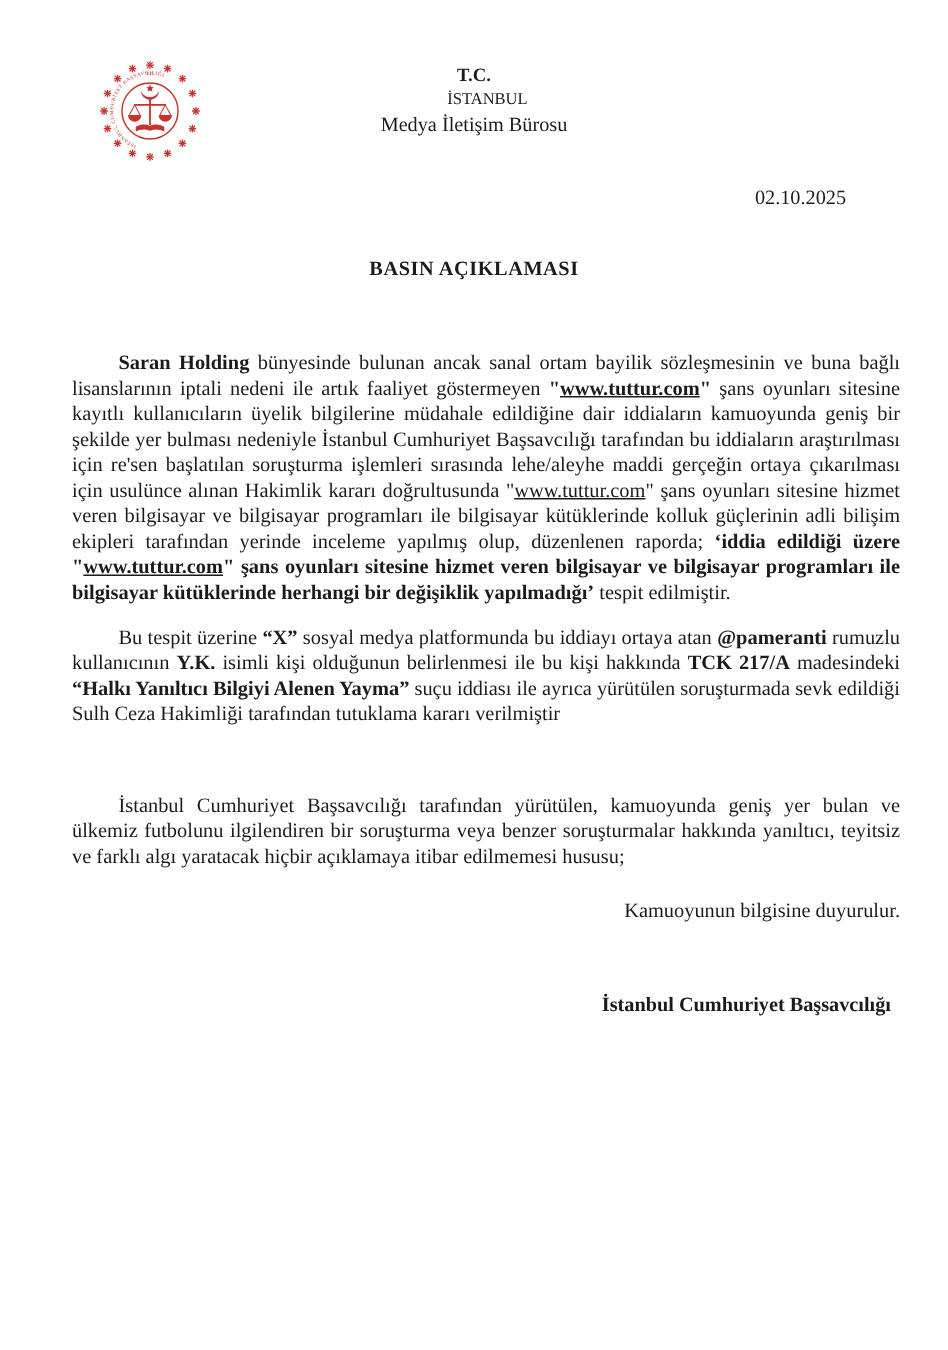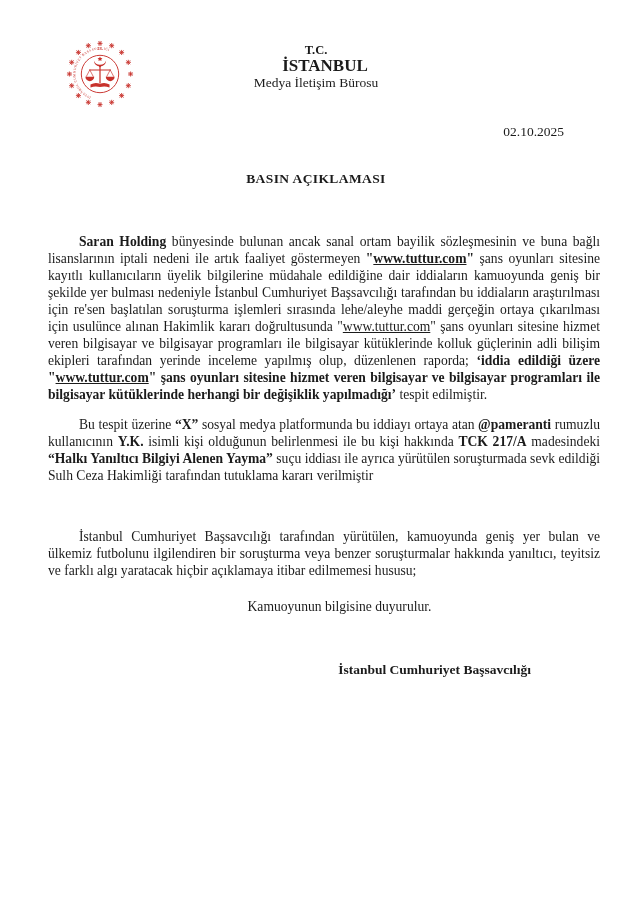--- a/index.html
+++ b/index.html
@@ -7,35 +7,35 @@
     position:relative;
     width:632px;height:900px;
     background:#ffffff;
     font-family:"Liberation Serif","DejaVu Serif",serif;
     color:#1b1b1b;
     overflow:hidden;
   }
   .emblem{position:absolute;left:66px;top:40px;width:68px;height:68px;}
   .header{padding-top:42px;text-align:center;line-height:1;}
   .header .l1{font-weight:bold;font-size:12.5px;line-height:16px;}
-  .header .l2{font-weight:bold;font-size:17px;line-height:16px;padding-left:18px;}
+  .header .l2{font-weight:normal;font-size:11px;line-height:16px;padding-left:18px;}
   .header .l3{font-weight:bold;font-size:15.5px;line-height:17px;}
   .header .l4{font-size:13.5px;line-height:17px;}
   .date-row{margin-top:32px;text-align:right;padding-right:68px;font-size:13.5px;line-height:17px;}
   .doc-title{margin-top:30px;text-align:center;font-weight:bold;font-size:13.5px;letter-spacing:.4px;line-height:17px;}
   .content{margin:46px 32px 0 48px;}
   .content p{
     margin:0 0 13px 0;
     font-size:13.6px;line-height:17px;
     text-align:justify;
     text-indent:31px;
   }
   .content p.p3{margin-bottom:14px;margin-top:44px;}
-  .content p.p4{margin-top:19px;margin-bottom:0;text-align:center;}
-  .signature{margin-top:46px;text-align:right;padding-right:101px;font-weight:bold;font-size:13.5px;line-height:17px;}
+  .content p.p4{margin-top:19px;margin-bottom:0;text-align:right;}
+  .signature{margin-top:46px;text-align:right;padding-right:38px;font-weight:bold;font-size:13.5px;line-height:17px;}
   .b{font-weight:bold;}
   .u{text-decoration:underline;}
 </style>
 </head>
 <body>
 
 <div class="page">
 
   <svg class="emblem" viewBox="0 0 100 100" aria-hidden="true">
     <defs>

